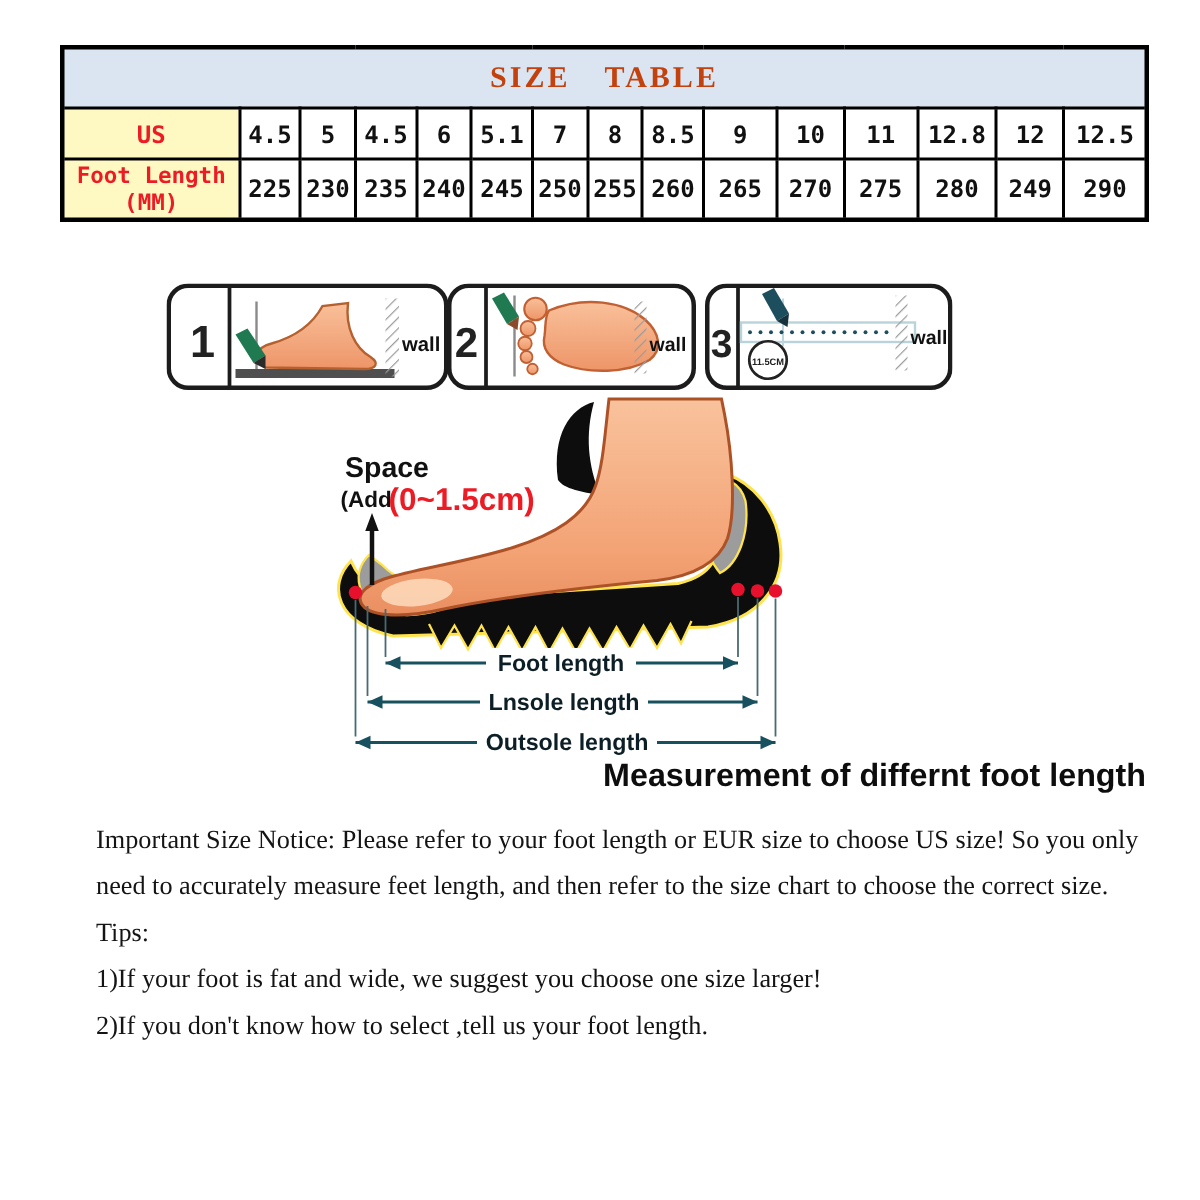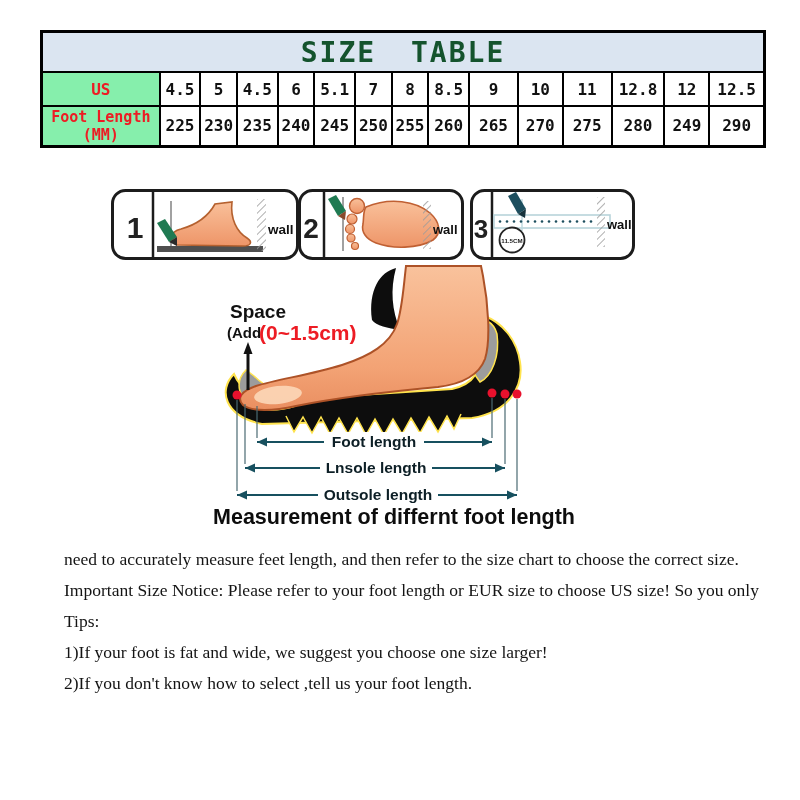--- a/index.html
+++ b/index.html
@@ -12,41 +12,41 @@
   table.size-table {
     position:absolute; left:40px; top:30px; width:726px;
     border-collapse:collapse; table-layout:fixed;
     border:3px solid #000;
     font-family:"DejaVu Sans Mono", monospace; font-weight:bold;
   }
   .size-table td, .size-table th {
     border:2px solid #000; text-align:center; vertical-align:middle; padding:0;
   }
   .size-table tr.title-row td {
-    background:#dbe5f1; height:38px; color:#14532d;
-    font-size:28px; letter-spacing:2px; word-spacing:16px;
-  }
-  .size-table th { background:#86efac; color:#ed1c24; font-size:16px; }
+    background:#dbe5f1; height:38px; color:#c2410c;
+    font-size:20px; letter-spacing:2px; word-spacing:16px;font-family:Liberation Serif, serif;
+  }
+  .size-table th { background:#fef9c3; color:#ed1c24; font-size:16px; }
   .size-table tr.r0 { height:34px; font-size:16px; }
   .size-table tr.r1 { height:40px; font-size:16px; }
   .size-table tr.r1 th { font-size:15px; line-height:1.2; }
   .size-table tr.r2 { height:33px; font-size:16px; }
   .size-table td { color:#111; }
 
   
   .panel { position:absolute; top:189px; }
   .p1 { left:111px; } .p2 { left:298px; } .p3 { left:470px; }
 
   
   .main-ill { position:absolute; left:190px; top:262px; }
 
   
   .heading {
-    position:absolute; left:0; top:505px; width:764px; text-align:center;
-    font-size:21.5px; font-weight:bold; color:#0d0d0d;padding-left:12px;
+    position:absolute; left:0; top:505px; width:764px; text-align:right;
+    font-size:21.5px; font-weight:bold; color:#0d0d0d;
   }
   .notice {
     position:absolute; left:64px; top:544px;
     font-family:"Liberation Serif", serif; font-size:17.5px; color:#141414;
   }
   .notice-line { height:31px; line-height:31px; white-space:nowrap; }
 </style>
 </head>
 <body>
 
@@ -265,18 +265,18 @@
     <line x1="47" y1="233" x2="327" y2="233" stroke="#17505f" stroke-width="2"></line>
     <polygon points="47,233 57,228.5 57,237.5" fill="#17505f"></polygon>
     <polygon points="327,233 317,228.5 317,237.5" fill="#17505f"></polygon>
     <rect x="128" y="223" width="120" height="19" fill="#ffffff"></rect>
     <text x="188" y="238" text-anchor="middle" font-size="15.5" font-weight="bold" fill="#0d1f26" style="font-family:'Liberation Sans',sans-serif">Outsole length</text>
   </g>
 </svg>
 
 <div class="heading">Measurement of differnt foot length</div>
 <div class="notice">
+    <div class="notice-line">Important Size Notice: Please refer to your foot length or EUR size to choose US size! So you only</div>
     <div class="notice-line">need to accurately measure feet length, and then refer to the size chart to choose the correct size.</div>
-    <div class="notice-line">Important Size Notice: Please refer to your foot length or EUR size to choose US size! So you only</div>
     <div class="notice-line">Tips:</div>
     <div class="notice-line">1)If your foot is fat and wide, we suggest you choose one size larger!</div>
     <div class="notice-line">2)If you don't know how to select ,tell us your foot length.</div>
   </div>
 
 </body></html>

